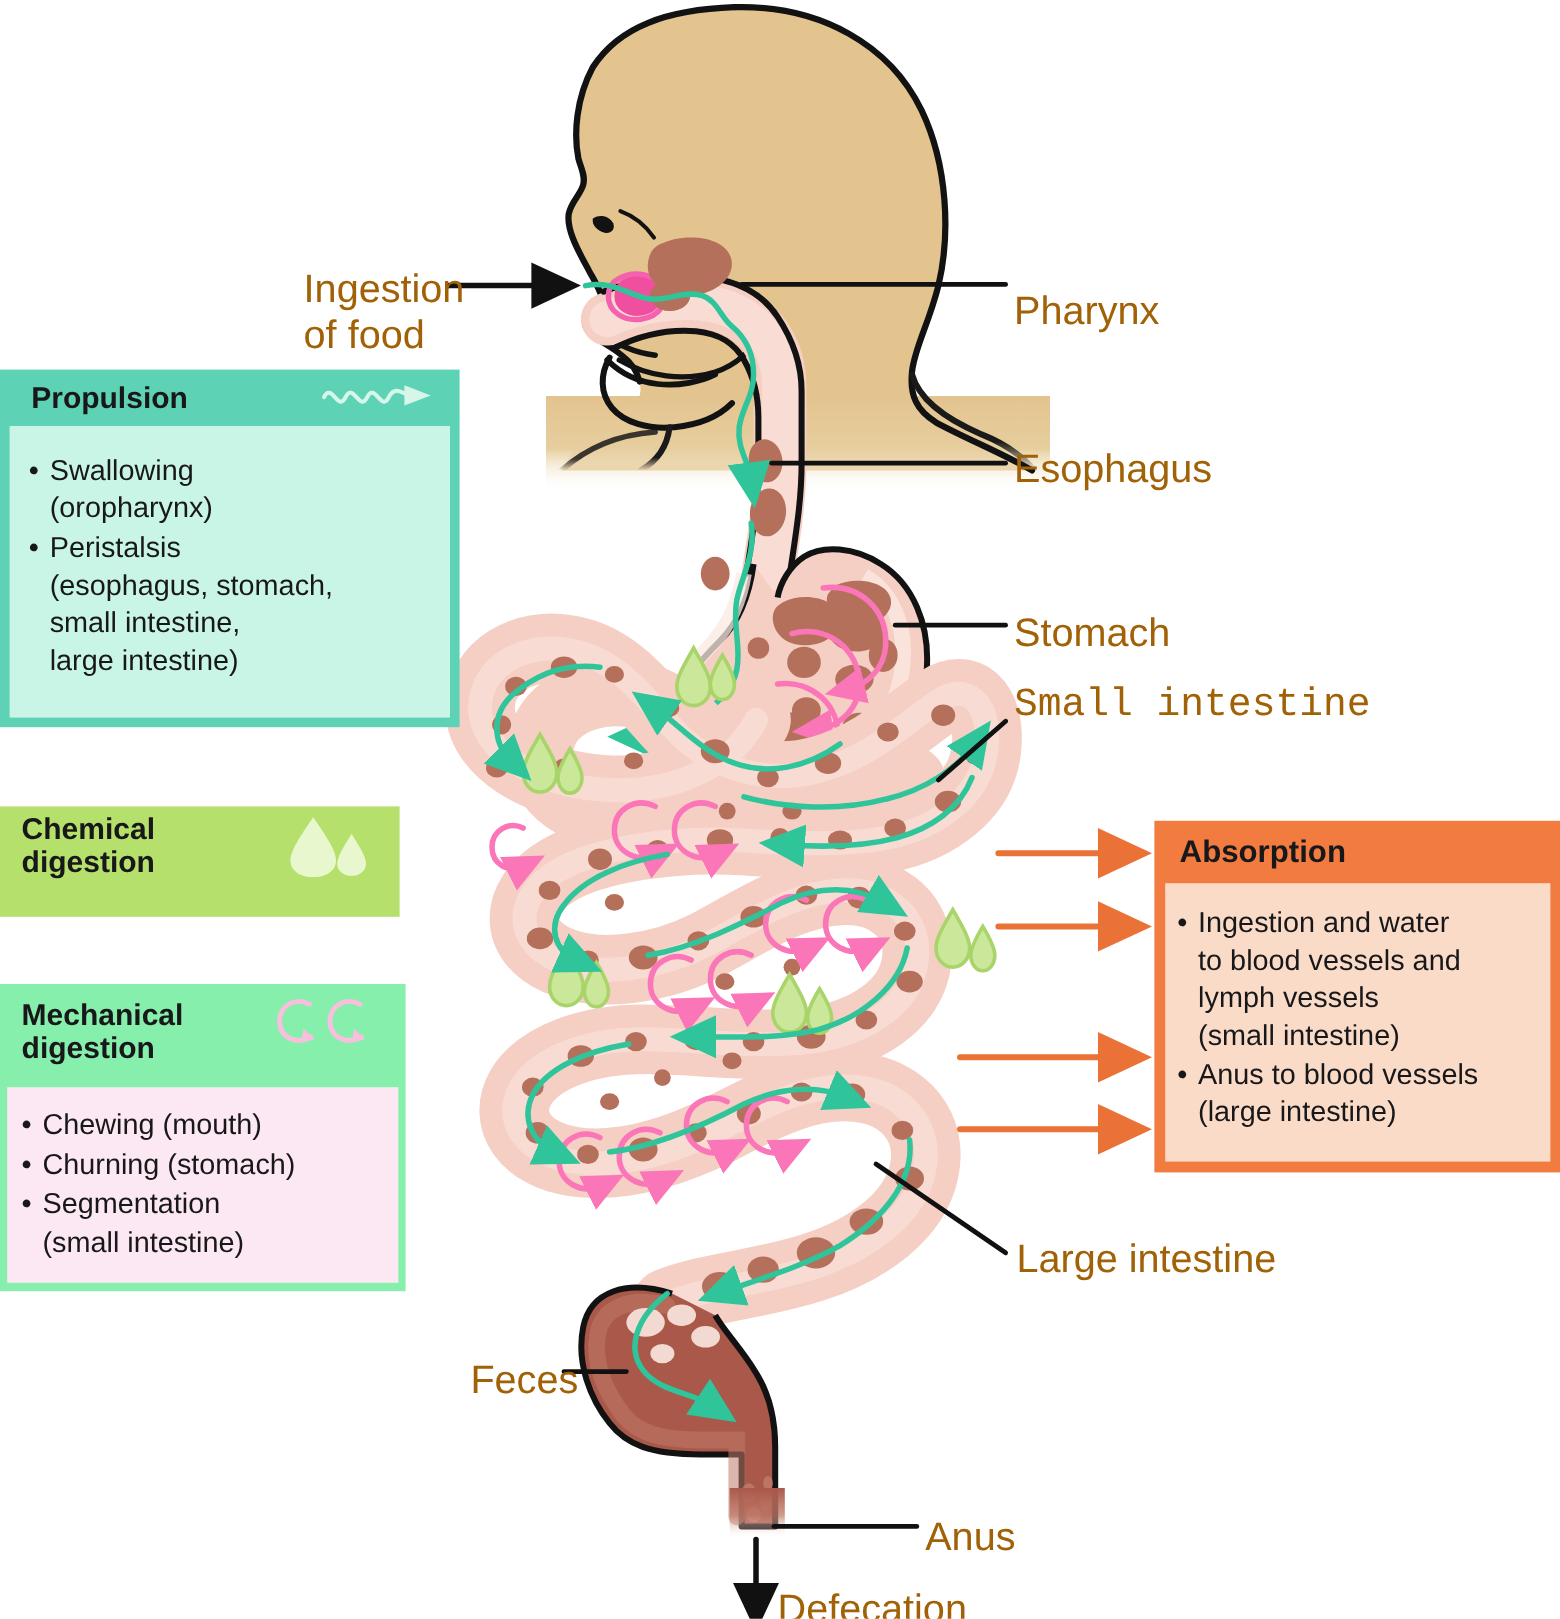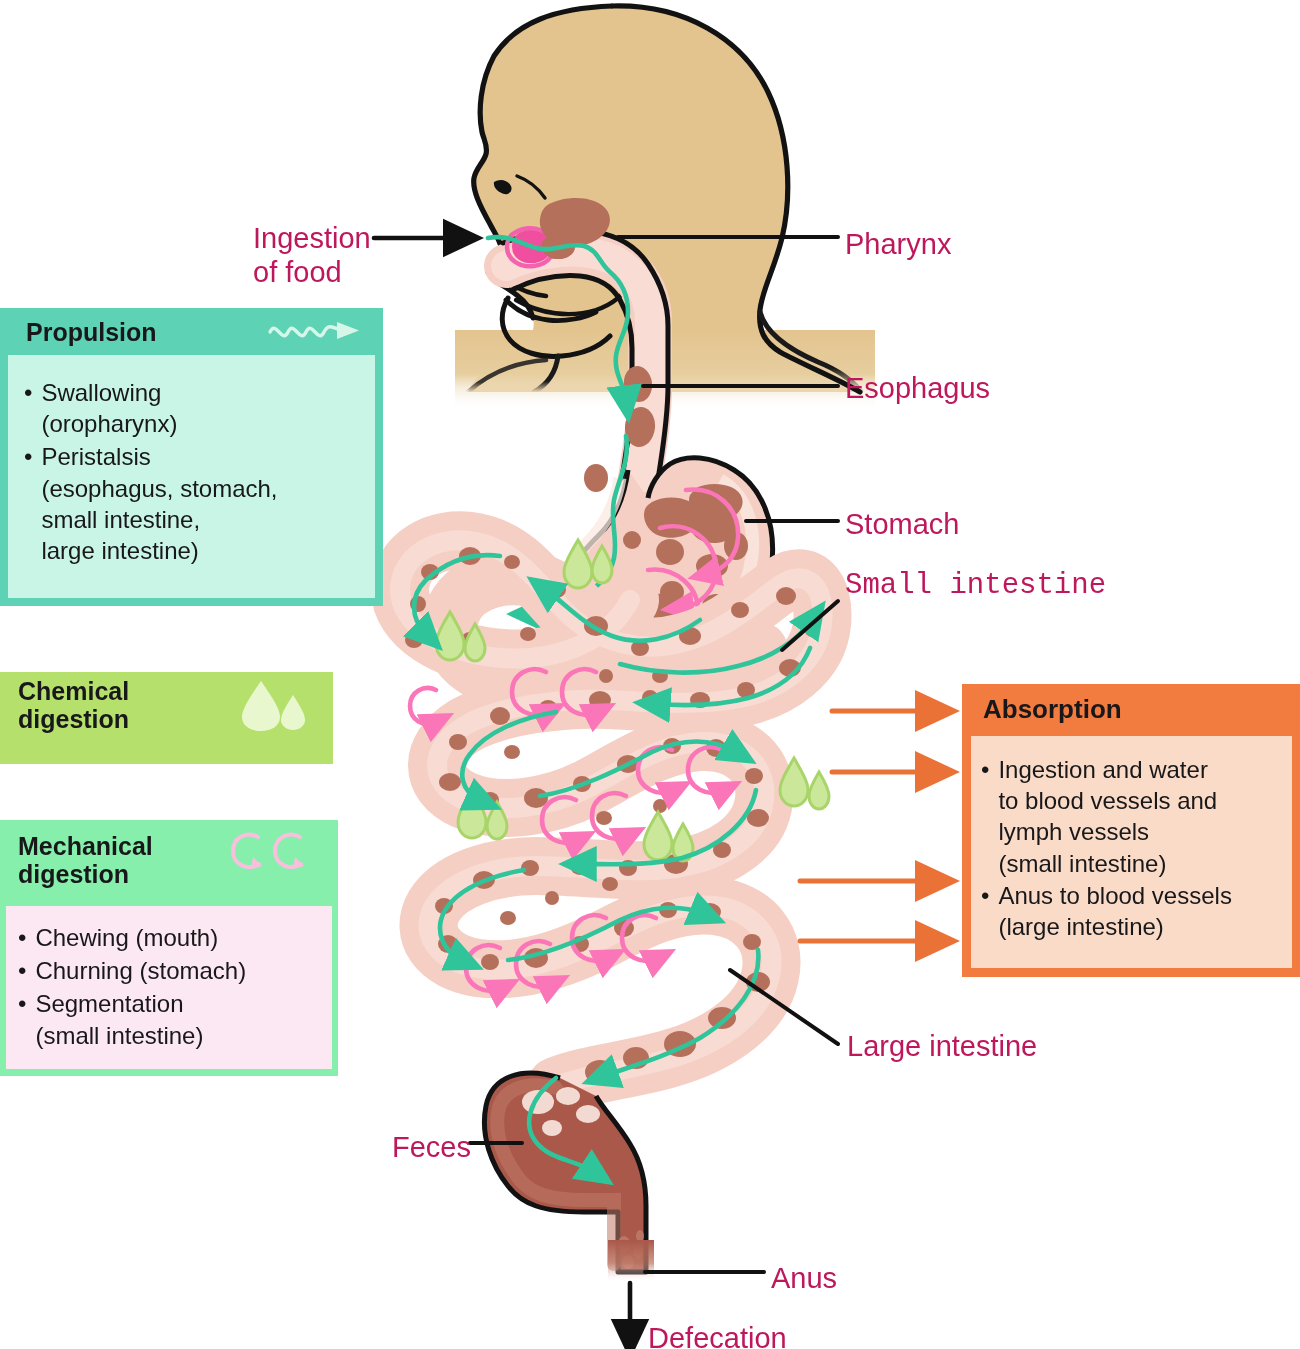--- a/index.html
+++ b/index.html
@@ -54,25 +54,25 @@
   #card-absorption{left:962px;top:684px;width:338px;height:293px;background:#F27B3F;padding:0 8px 9px 9px;}
   #card-absorption .hdr{height:52px;padding:0 12px 0 12px;align-items:center;}
   #card-absorption .hdr .ttl{font-size:26px;}
   #card-absorption .bdy{background:#FADBC8;height:232px;padding:18px 8px 0 10px;}
   #card-absorption li{font-size:24px;margin-bottom:1px;}
 
   .hdr-icon{flex:0 0 auto;}
 
   
   .lbl{
-    position:absolute;color:#be185d;font-size:29px;line-height:1.16;
+    position:absolute;color:#a16207;font-size:33px;line-height:1.16;
     white-space:pre-line;
   }
   #lbl-ingestion{left:253px;top:222px;}
-  #lbl-pharynx{left:845px;top:228px;}
+  #lbl-pharynx{left:845px;top:240px;}
   #lbl-esophagus{left:845px;top:372px;}
   #lbl-stomach{left:845px;top:508px;}
   #lbl-small-intestine{left:845px;top:569px;font-family:Liberation Mono, monospace;}
   #lbl-large-intestine{left:847px;top:1030px;}
   #lbl-feces{left:392px;top:1131px;}
   #lbl-anus{left:771px;top:1262px;}
   #lbl-defecation{left:648px;top:1322px;}
 </style>
 </head>
 <body>

